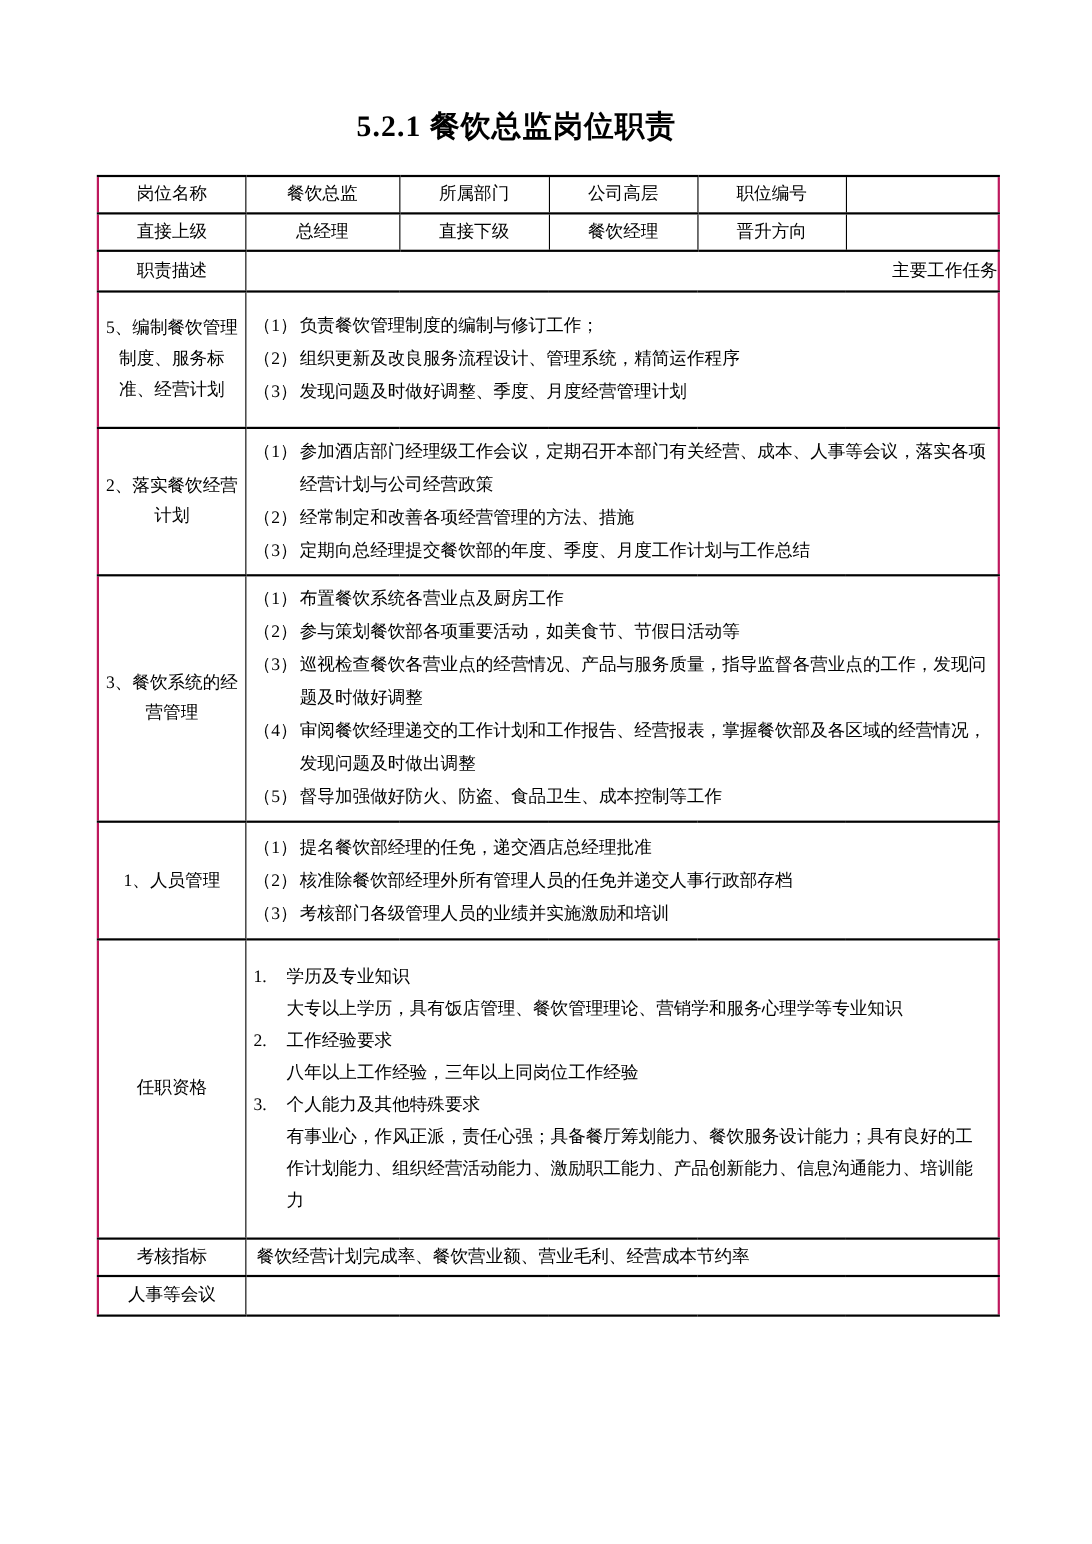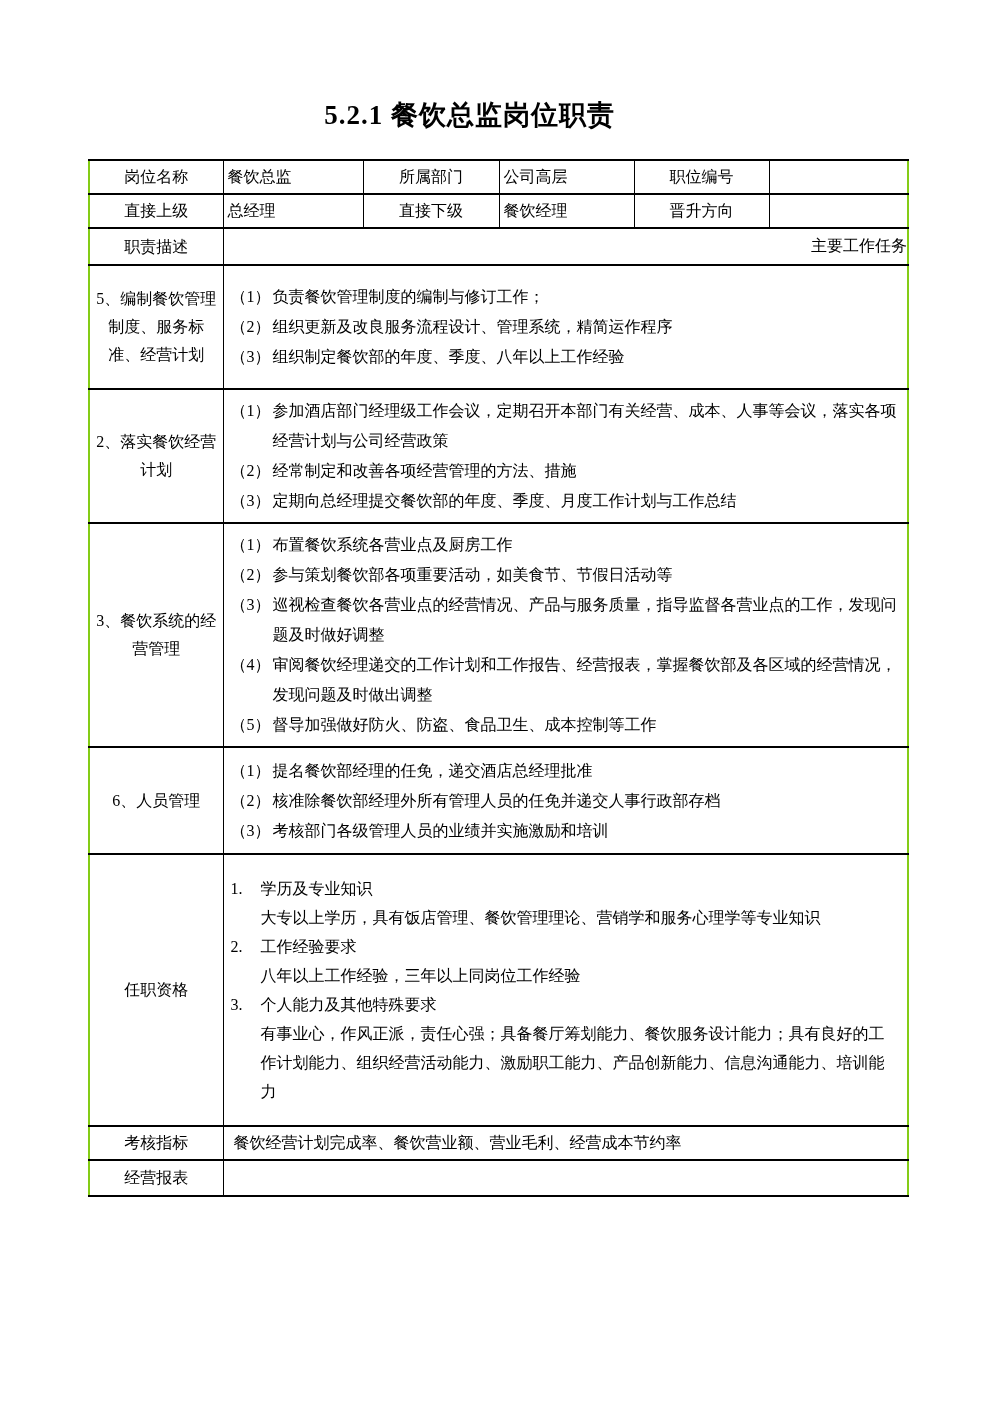--- a/index.html
+++ b/index.html
@@ -19,37 +19,37 @@
     font-weight: bold;
     letter-spacing: 1px;
   }
 
   table.job-table {
     margin-left: 88px;
     width: 819px;
     border-collapse: collapse;
     table-layout: fixed;
     font-size: 16px;
-    border: 2px solid #84cc16;
+    border: 2px solid #be185d;
   }
   td {
     border: 2px solid #000;
     border-left-width: 1px;
     border-right-width: 1px;
     vertical-align: middle;
     overflow: hidden;
   }
 
   td.lbl {
     text-align: center;
     padding: 2px 6px;
     line-height: 28px;
   }
   td.val {
-    text-align: left;
+    text-align: center;
     padding: 2px 4px;
     line-height: 26px;
   }
   td.center-head { text-align: right; }
 
   td.content { padding: 6px 8px 6px 7px; }
   .li {
     display: flex;
     align-items: flex-start;
     line-height: 30px;
@@ -124,21 +124,21 @@
           <div class="li">
               <span class="no">（1）</span>
               <span class="tx">负责餐饮管理制度的编制与修订工作；</span>
             </div>
           <div class="li">
               <span class="no">（2）</span>
               <span class="tx">组织更新及改良服务流程设计、管理系统，精简运作程序</span>
             </div>
           <div class="li">
               <span class="no">（3）</span>
-              <span class="tx">组织制定餐饮部的年度、季度、八年以上工作经验</span>
+              <span class="tx">发现问题及时做好调整、季度、月度经营管理计划</span>
             </div>
         </td>
       </tr>
 
       <tr class="r-duty2">
         <td class="lbl">2、落实餐饮经营计划</td>
         <td class="content" colspan="5">
           <div class="li">
               <span class="no">（1）</span>
               <span class="tx">参加酒店部门经理级工作会议，定期召开本部门有关经营、成本、人事等会议，落实各项经营计划与公司经营政策</span>
@@ -174,21 +174,21 @@
               <span class="tx">审阅餐饮经理递交的工作计划和工作报告、经营报表，掌握餐饮部及各区域的经营情况，发现问题及时做出调整</span>
             </div>
           <div class="li">
               <span class="no">（5）</span>
               <span class="tx">督导加强做好防火、防盗、食品卫生、成本控制等工作</span>
             </div>
         </td>
       </tr>
 
       <tr class="r-duty4">
-        <td class="lbl">6、人员管理</td>
+        <td class="lbl">1、人员管理</td>
         <td class="content" colspan="5">
           <div class="li">
               <span class="no">（1）</span>
               <span class="tx">提名餐饮部经理的任免，递交酒店总经理批准</span>
             </div>
           <div class="li">
               <span class="no">（2）</span>
               <span class="tx">核准除餐饮部经理外所有管理人员的任免并递交人事行政部存档</span>
             </div>
           <div class="li">
@@ -224,21 +224,21 @@
           </div>
         </td>
       </tr>
 
       <tr class="r-kpi">
         <td class="lbl">考核指标</td>
         <td class="kpi-val" colspan="5">餐饮经营计划完成率、餐饮营业额、营业毛利、经营成本节约率</td>
       </tr>
 
       <tr class="r-notes">
-        <td class="lbl">经营报表</td>
+        <td class="lbl">人事等会议</td>
         <td class="kpi-val" colspan="5"></td>
       </tr>
 
 
 
     </tbody>
   </table>
 </div>
 
 </body></html>

